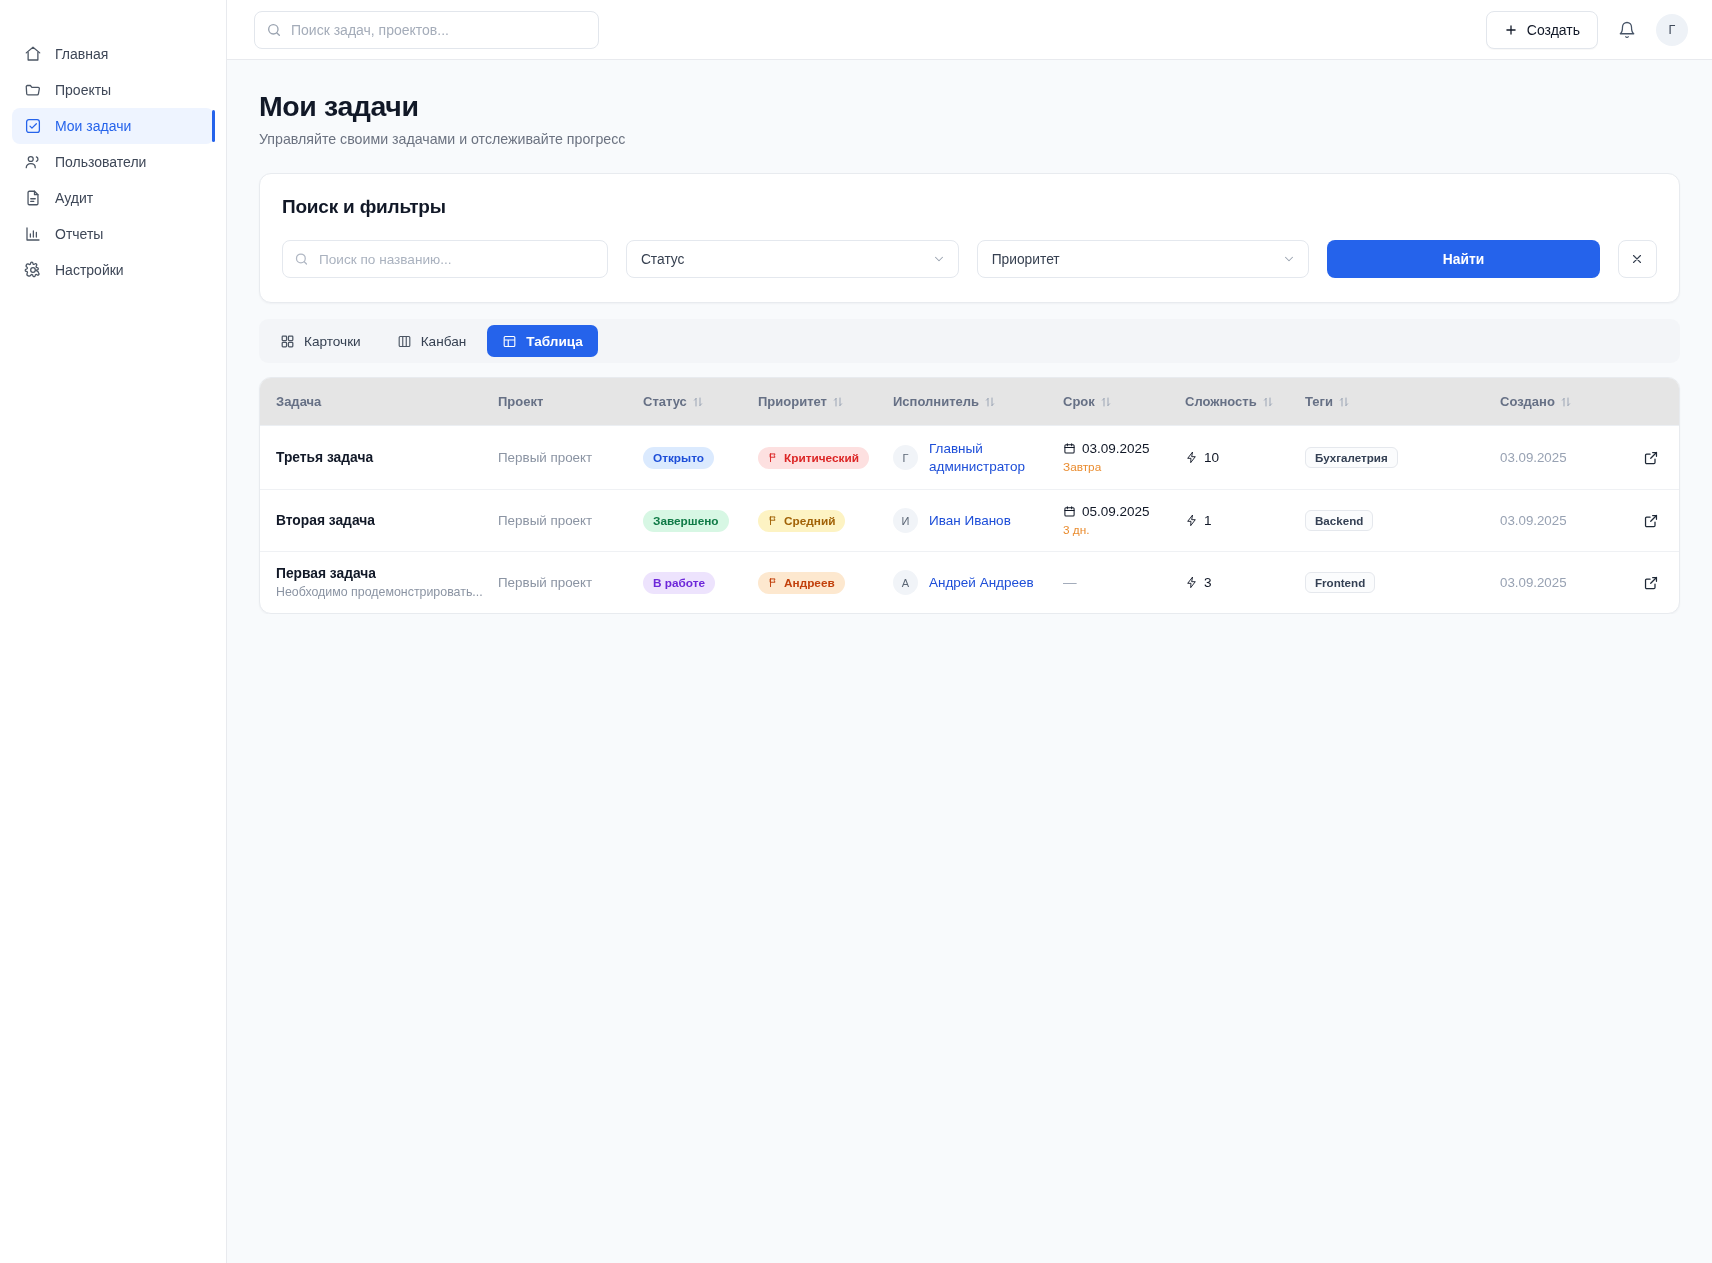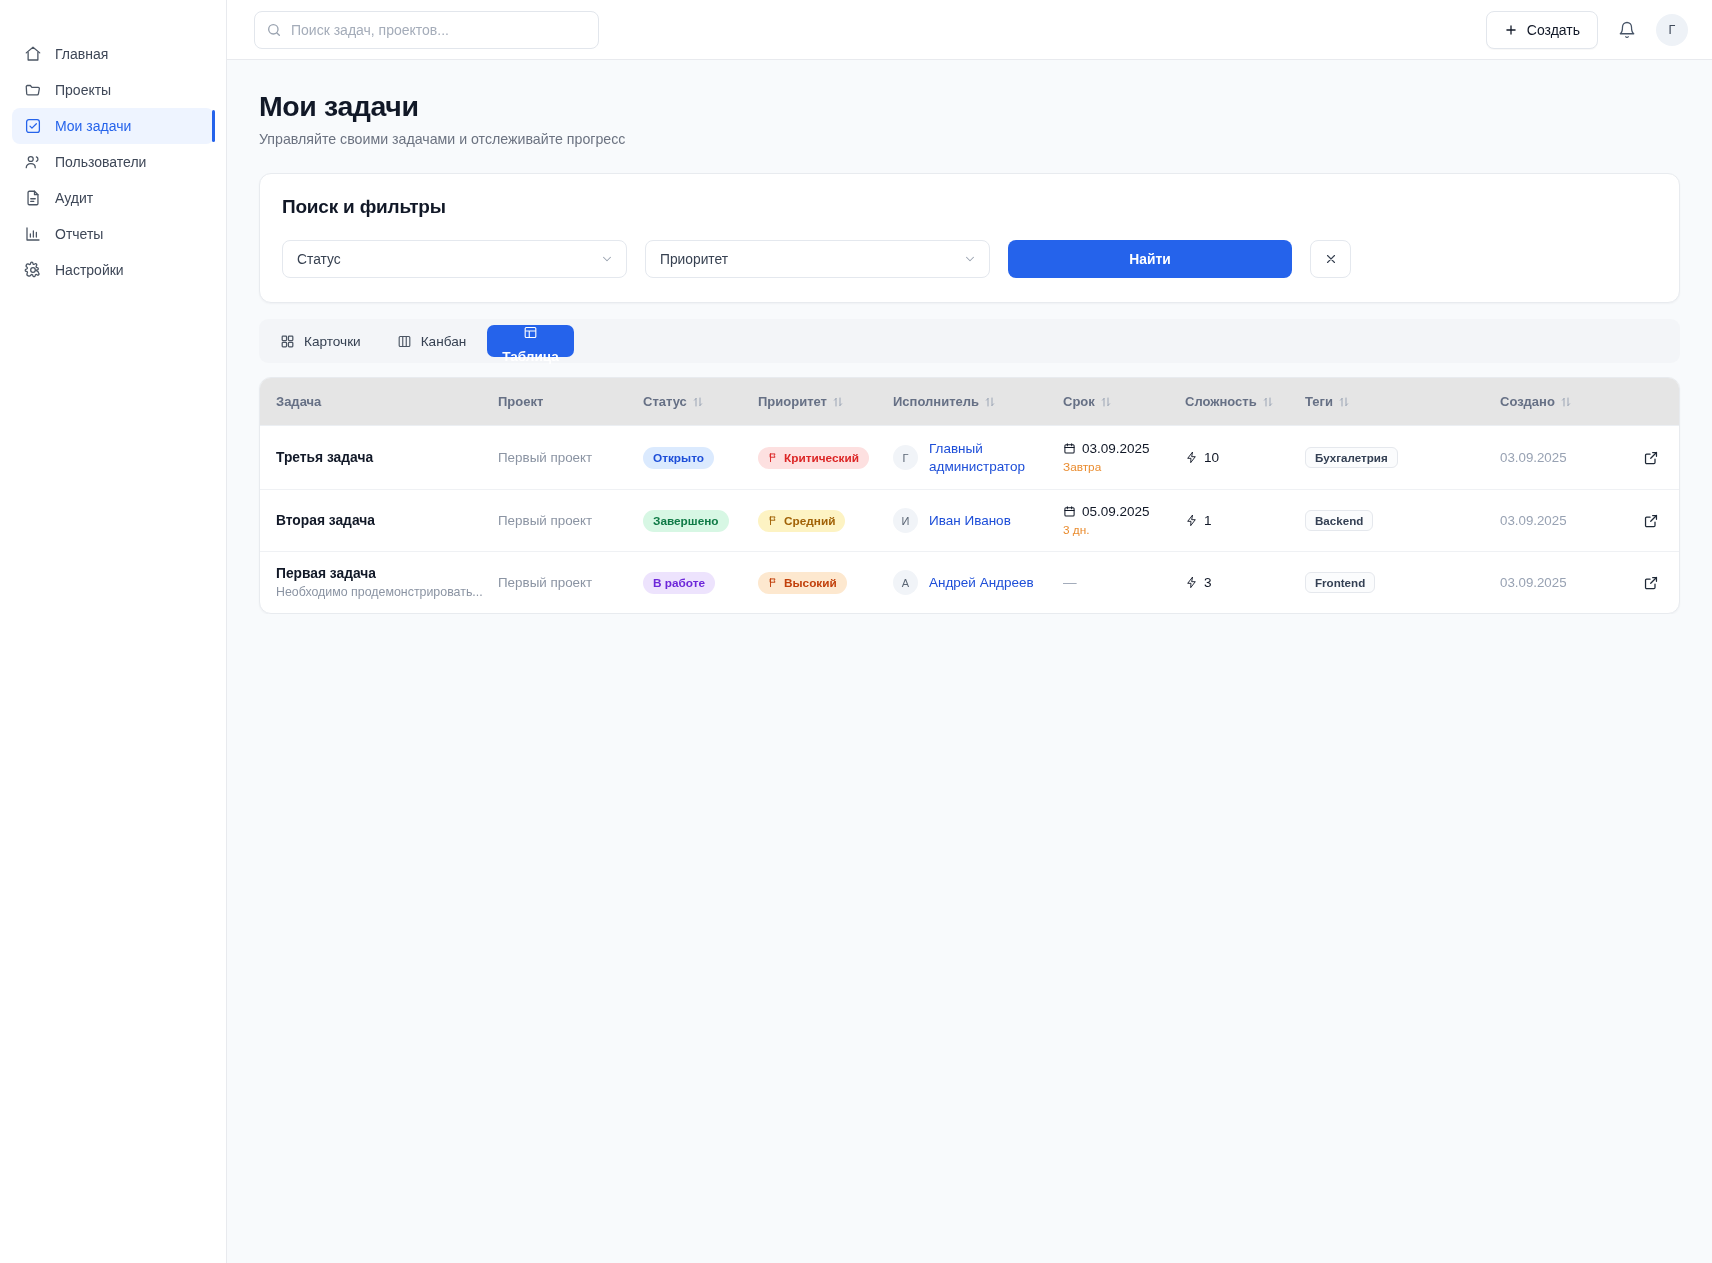--- a/index.html
+++ b/index.html
@@ -120,21 +120,21 @@
   .viewbar {
     margin-top: 16px; height: 44px; display: flex; align-items: center; gap: 6px;
     background: #f3f5f8; border-radius: 9px; padding: 0 6px;
   }
   .vtab {
     display: flex; align-items: center; gap: 9px; height: 32px; padding: 0 15px;
     border-radius: 7px; font-size: 13.6px; color: #364152; cursor: pointer; background: transparent;
     border: none; font-family: inherit;
   }
   .vtab .ico { display: flex; color: #4b5563; }
-  .vtab.active { background: #2563eb; color: #fff; font-weight: 600; flex-direction: column; }
+  .vtab.active { background: #2563eb; color: #fff; font-weight: 600; }
   .vtab.active .ico { color: #fff; }
 
   
   .table-card {
     margin-top: 14px; background: #fff; border: 1px solid #e8ebef; border-radius: 12px;
     box-shadow: 0 1px 2px rgba(16,24,40,.04); overflow: hidden;
   }
   table { width: 100%; border-collapse: collapse; table-layout: fixed; }
   thead th {
     text-align: left; font-size: 13px; font-weight: 700; color: #667085;
@@ -300,20 +300,29 @@
       </div>
     </header>
 
     <div class="content">
       <h1 class="page-title">Мои задачи</h1>
       <div class="page-sub">Управляйте своими задачами и отслеживайте прогресс</div>
 
       <section class="card filter-card">
         <div class="filter-title">Поиск и фильтры</div>
         <div class="filter-row">
+          <div class="f-search">
+            <span class="sicon">
+              <svg width="15" height="15" viewBox="0 0 24 24" fill="none" stroke="currentColor" stroke-width="2" stroke-linecap="round">
+                  <circle cx="11" cy="11" r="7"></circle>
+                  <path d="M20 20l-3.6-3.6"></path>
+                </svg>
+            </span>
+            <input class="f-input" type="text" placeholder="Поиск по названию..." style="">
+          </div>
 
           <div class="select">
             <span>Статус</span>
             <span class="chev">
               <svg width="14" height="14" viewBox="0 0 24 24" fill="none" stroke="currentColor" stroke-width="1.8" stroke-linecap="round" stroke-linejoin="round">
                   <path d="M6 9l6 6 6-6"></path>
                 </svg>
             </span>
           </div>
 
@@ -552,21 +561,21 @@
                 </td>
                 <td><span class="proj">Первый проект</span></td>
                 <td><span class="badge b-prog">В работе</span></td>
                 <td><span class="badge b-high">
                     <span>
                       <svg width="11" height="11" viewBox="0 0 24 24" fill="none" stroke="currentColor" stroke-width="2.1" stroke-linecap="round" stroke-linejoin="round">
                         <path d="M5.5 21V3.8"></path>
                         <path d="M5.5 4.2h9.8l-1.6 3.6 1.6 3.6H5.5z"></path>
                       </svg>
                     </span>
-                    <span>Высокий</span>
+                    <span>Андреев</span>
                   </span></td>
                 <td>
                   <div class="assignee">
                     <span class="av">А</span>
                     <span class="aname">Андрей Андреев</span>
                   </div>
                 </td>
                 <td><span class="due-none">—</span></td>
                 <td>
                   <div class="cx">

